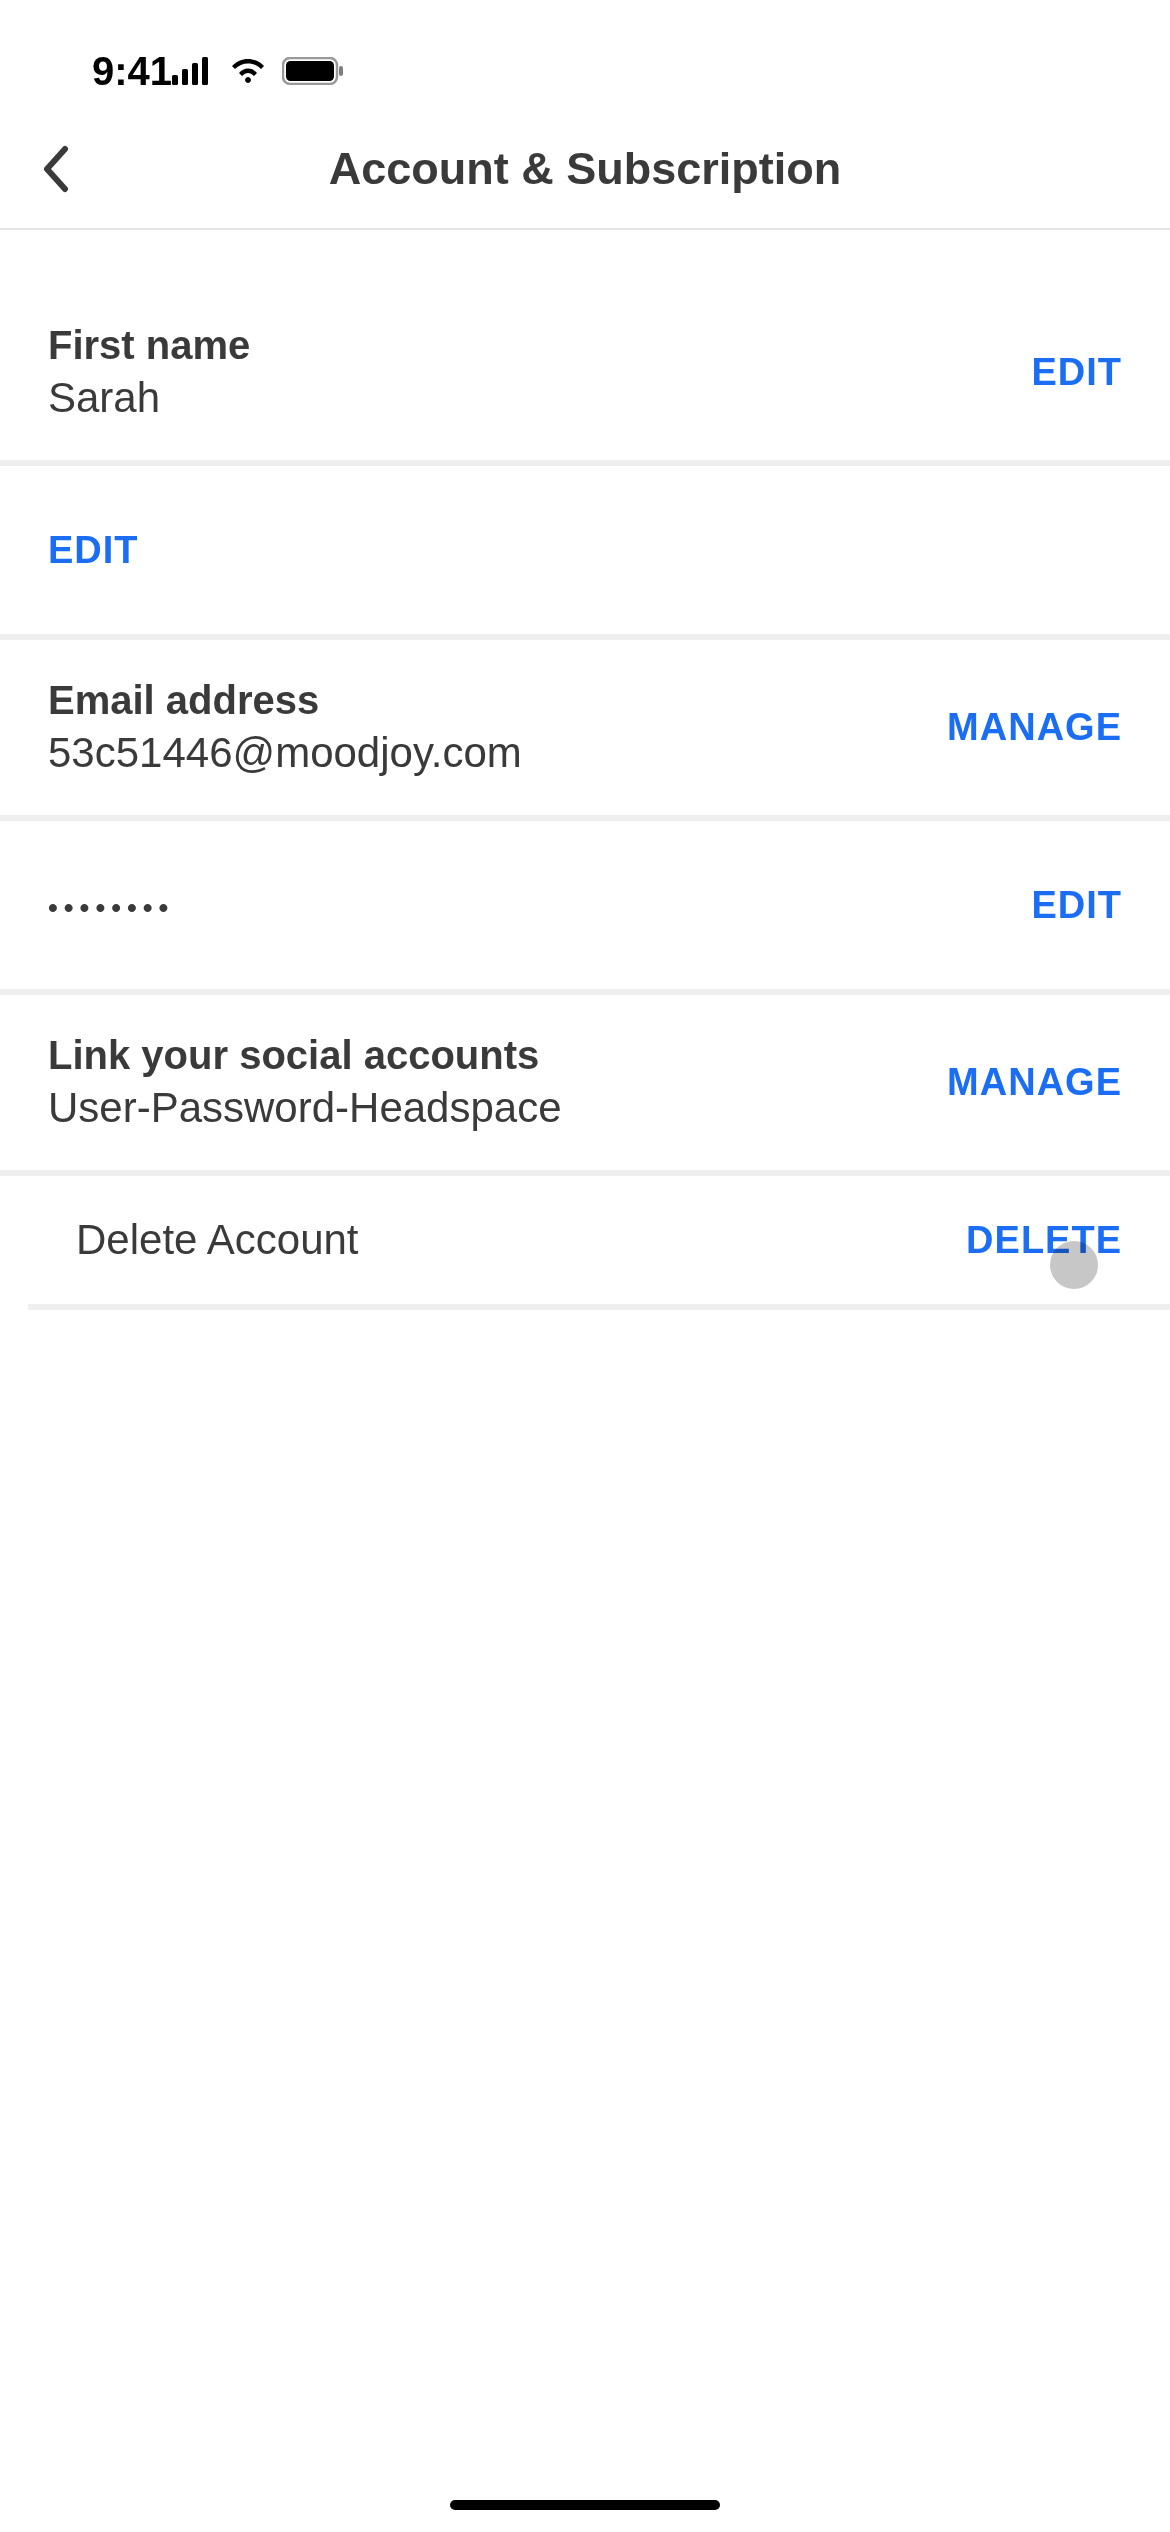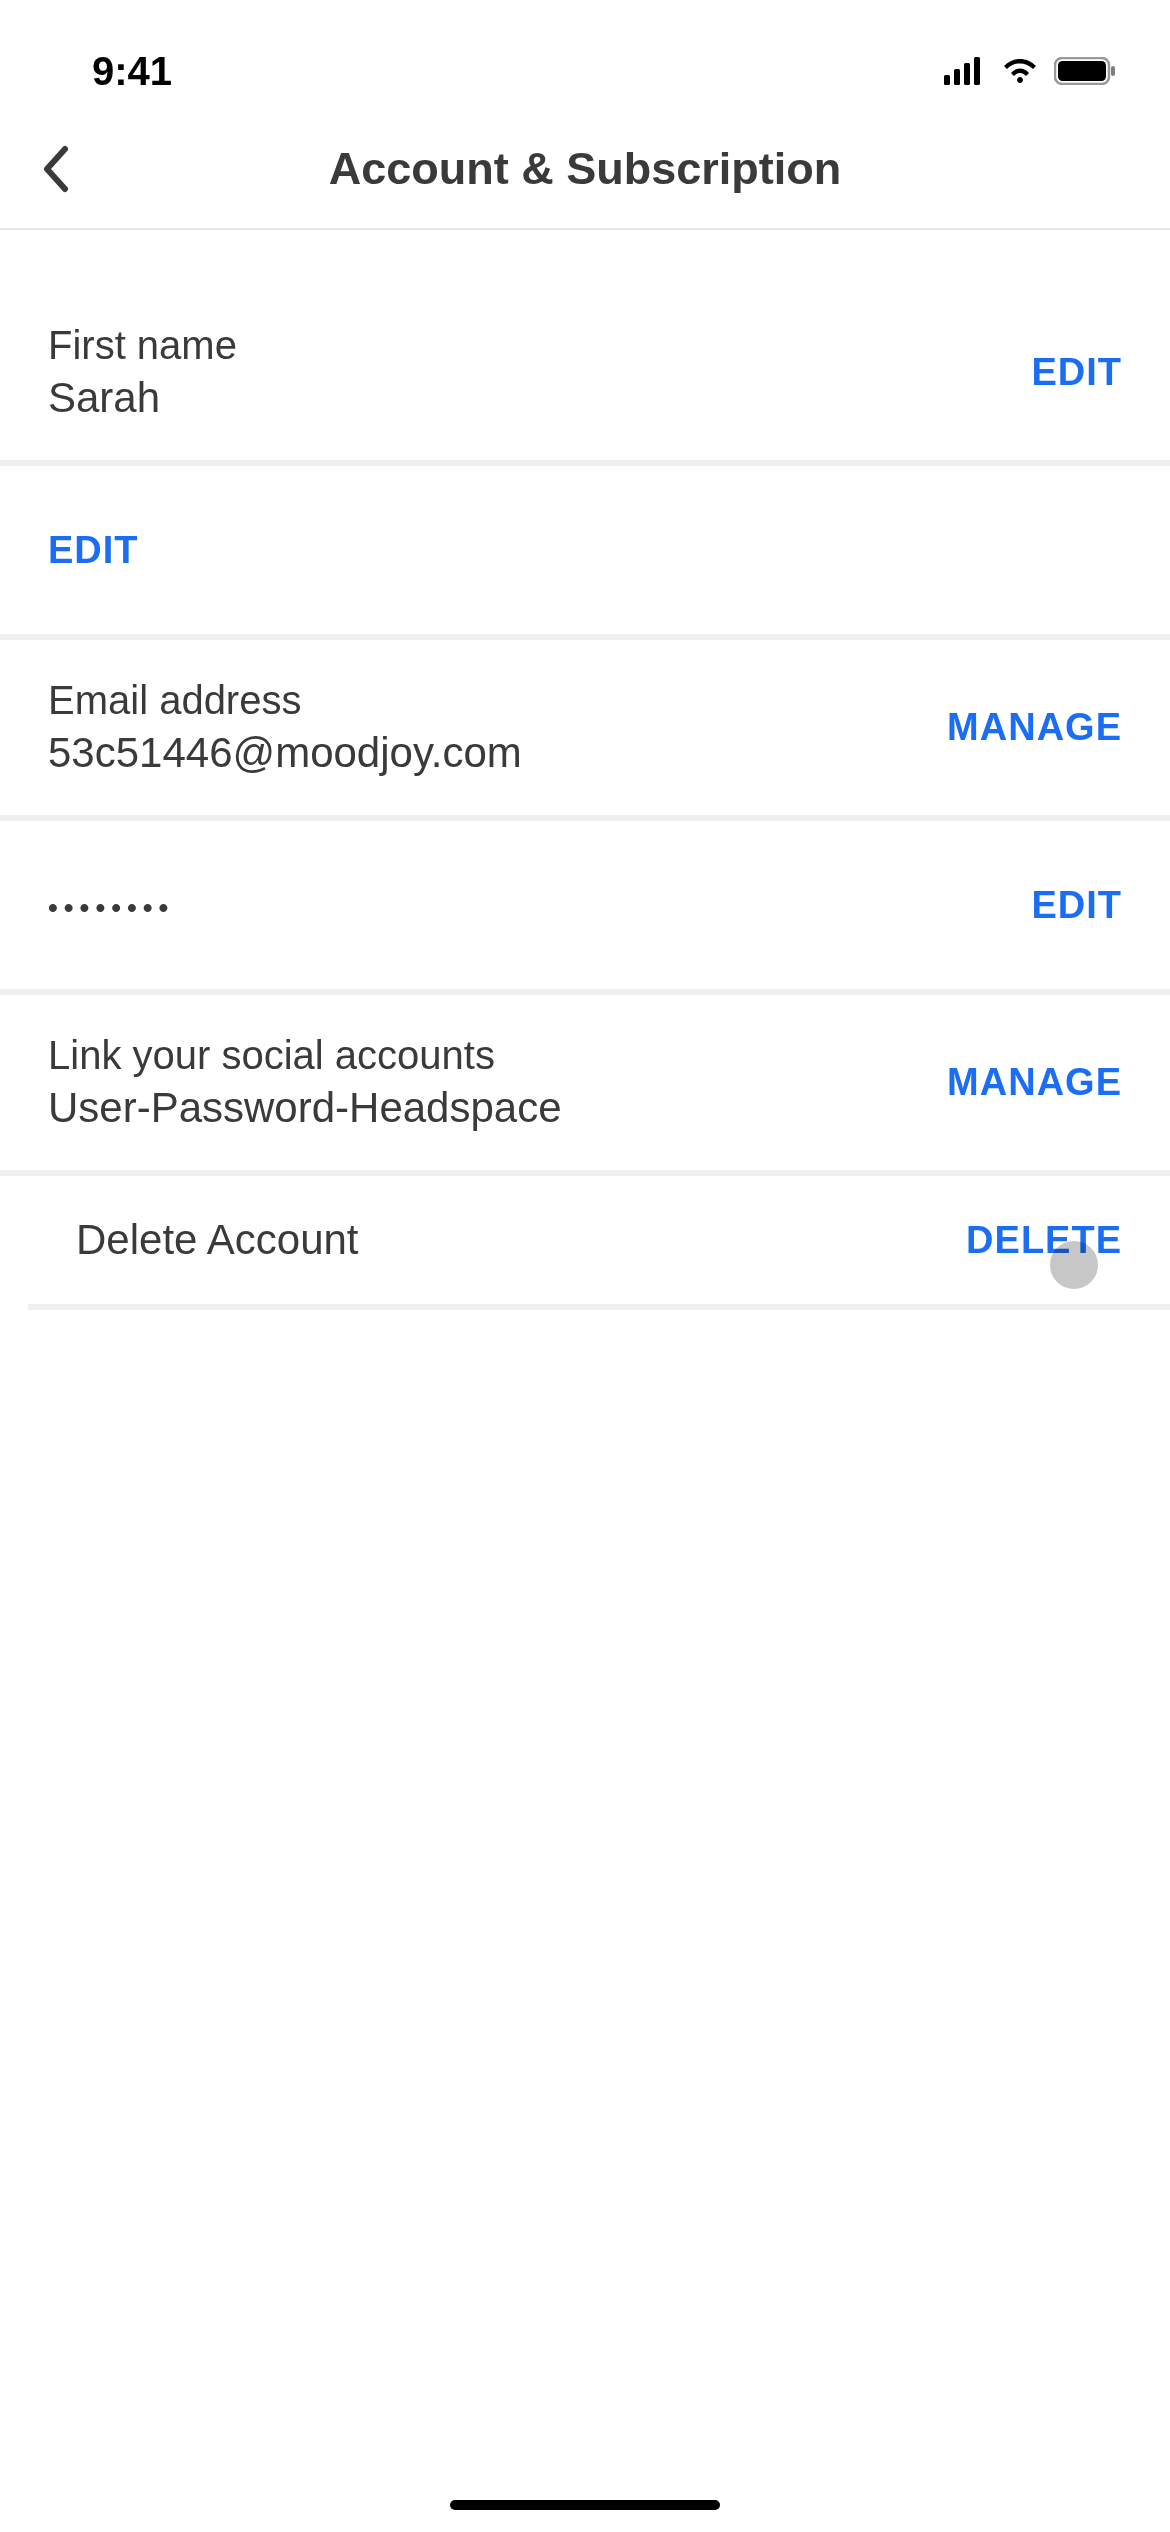--- a/index.html
+++ b/index.html
@@ -11,21 +11,21 @@
     body {
       width: 1170px;
       height: 2532px;
       background: #ffffff;
       font-family: -apple-system, BlinkMacSystemFont, "Helvetica Neue", Arial, sans-serif;
       position: relative;
       overflow: hidden;
     }
     .status-bar {
       display: flex;
-      justify-content: space-between;
+      justify-content: flex-start;
       align-items: center;
       padding: 32px 52px 0 92px;
       height: 110px;
     }
     .status-time {
       font-size: 40px;
       font-weight: 700;
       color: #000;
     }
     .status-icons {
@@ -77,21 +77,21 @@
     .list-row:first-child {
       margin-top: 55px;
     }
     .row-content {
       display: flex;
       flex-direction: column;
       gap: 6px;
     }
     .row-label {
       font-size: 40px;
-      font-weight: 400;
+      font-weight: 700;
       color: #3a3a3a;
     }
     .row-value {
       font-size: 42px;
       font-weight: 400;
       color: #3a3a3a;
     }
     .action-button {
       font-size: 38px;
       font-weight: 700;

